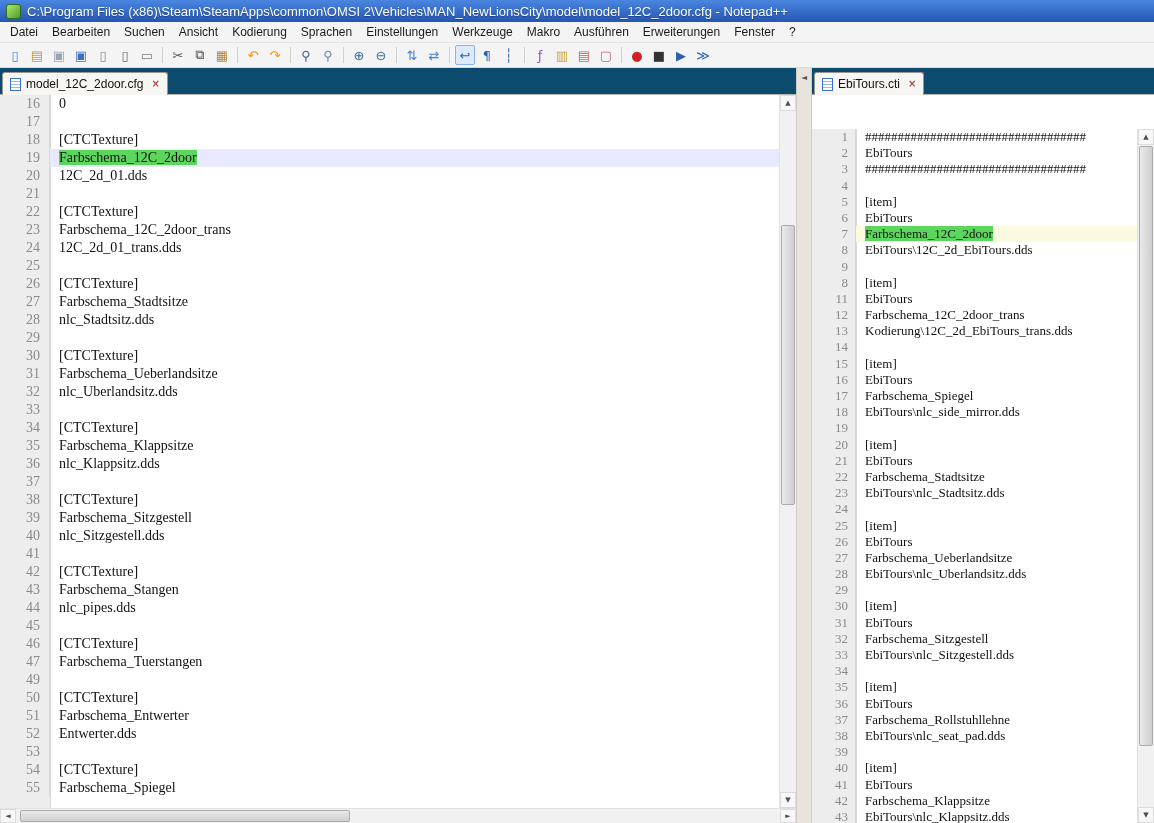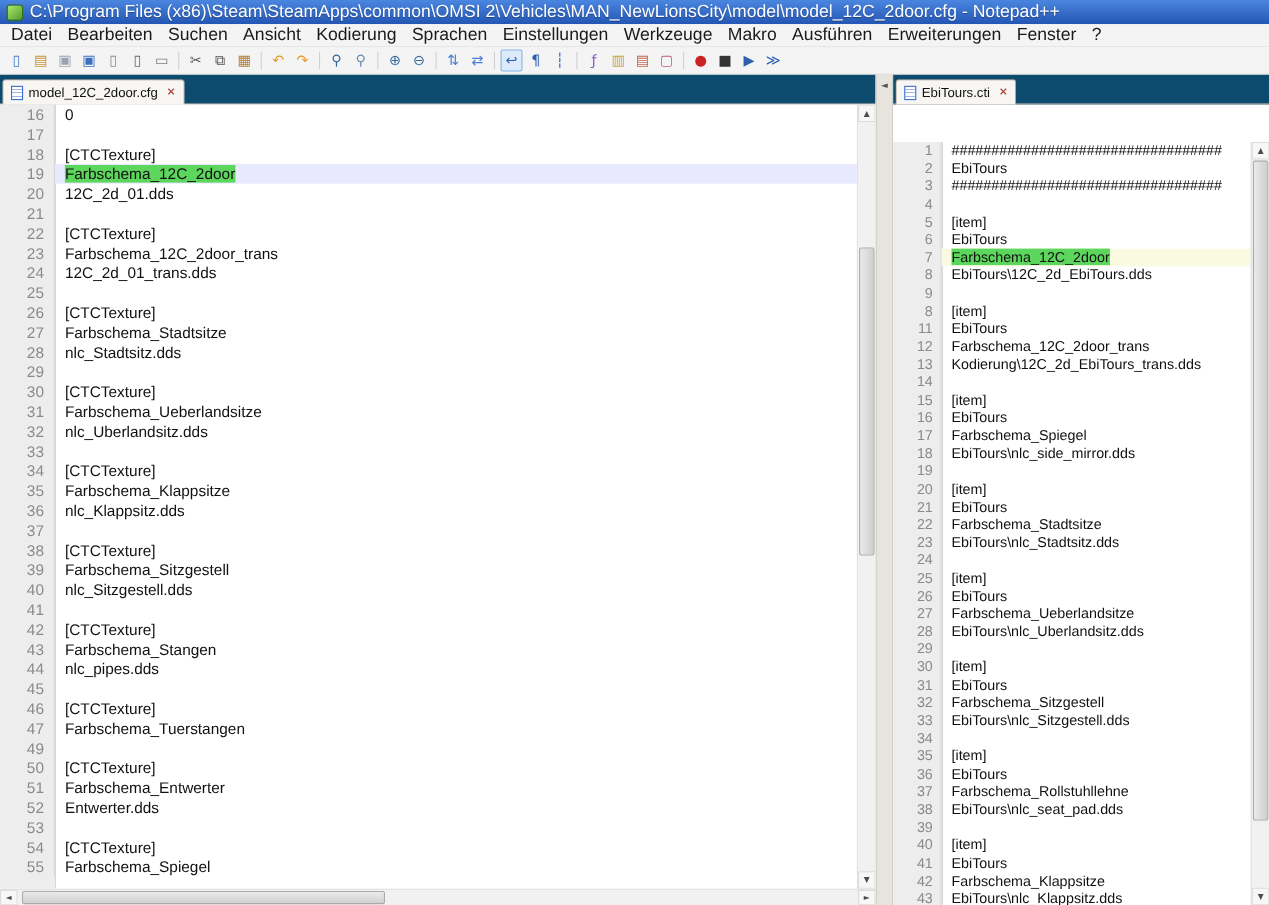--- a/index.html
+++ b/index.html
@@ -6,26 +6,26 @@
   html,body { width:1154px; height:823px; overflow:hidden; background:#fff;
     font-family:"Liberation Sans", sans-serif; }
 
   .window { width:1154px; height:823px; display:flex; flex-direction:column; }
 
   
   .titlebar { height:22px; flex:0 0 22px; display:flex; align-items:center; gap:6px;
     padding:0 6px; background:linear-gradient(#4a86e0,#2456b4); }
   .npp-icon { width:15px; height:15px; border-radius:3px; border:1px solid #2e6e1e;
     background:linear-gradient(135deg,#aee86a,#4f9e2f); flex:0 0 15px; }
-  .title { color:#fff; font-size:16px; white-space:nowrap; text-shadow:0 1px 1px rgba(0,0,0,.35); }
+  .title { color:#fff; font-size:13px; white-space:nowrap; text-shadow:0 1px 1px rgba(0,0,0,.35); }
 
   
   .menubar { height:21px; flex:0 0 21px; background:#f4f4f4; border-bottom:1px solid #e3e3e3;
     display:flex; align-items:center; padding-left:3px; }
-  .menu-item { font-size:16px; color:#1a1a1a; padding:2px 7px; cursor:default; }
+  .menu-item { font-size:12px; color:#1a1a1a; padding:2px 7px; cursor:default; }
 
   
   .toolbar { height:25px; flex:0 0 25px; background:#f4f4f4; border-bottom:1px solid #d8d8d8;
     display:flex; align-items:center; padding-left:4px; }
   .tb-ico { width:20px; height:20px; display:inline-flex; align-items:center; justify-content:center;
     font-family:"DejaVu Sans", sans-serif; font-size:13px; margin:0 1px; border:1px solid transparent;
     border-radius:2px; }
   .tb-ico.active { background:#dcebfc; border-color:#86b3e8; }
   .tb-sep { width:1px; height:16px; background:#d0d0d0; margin:0 4px; }
 
@@ -47,21 +47,21 @@
     margin-bottom:-1px; font-size:12px; color:#111; }
   .tab-doc-icon { width:11px; height:13px; border:1px solid #3a6fd0;
     background:repeating-linear-gradient(#ffffff 0 2px, #9ab8e8 2px 3px); }
   .tab-label { white-space:nowrap; }
   .tab-close { font-size:10px; line-height:10px; color:#b0423c; font-weight:bold;
     margin-left:3px; font-family:"DejaVu Sans",sans-serif; }
 
   
   .editor { flex:1 1 auto; display:flex; overflow:hidden; background:#fff; }
   .code { flex:1 1 auto; overflow:hidden; position:relative;
-    font-family:Liberation Sans, sans-serif; color:#111; }
+    font-family:Liberation Serif, serif; color:#111; }
   .pane-left .code { font-size:14px; line-height:18px;
     background:linear-gradient(to right,#ededed 0,#ededed 50px,#d8d8d8 50px,#d8d8d8 51px,#fff 51px); }
   .pane-right .code { font-size:13px; line-height:16.2px;
     background:linear-gradient(to right,#ededed 0,#ededed 44px,#d8d8d8 44px,#d8d8d8 45px,#fff 45px); }
   .code-row { display:flex; white-space:pre; }
   .pane-left .code-row { height:18px; }
   .pane-right .code-row { height:16.2px; }
   .gutter-num { flex:0 0 50px; width:50px; text-align:right; padding-right:9px;
     color:#8a8a8a; background:#ededed; border-right:1px solid #d8d8d8; }
   .pane-right .gutter-num { flex-basis:44px; width:44px; padding-right:7px; }

